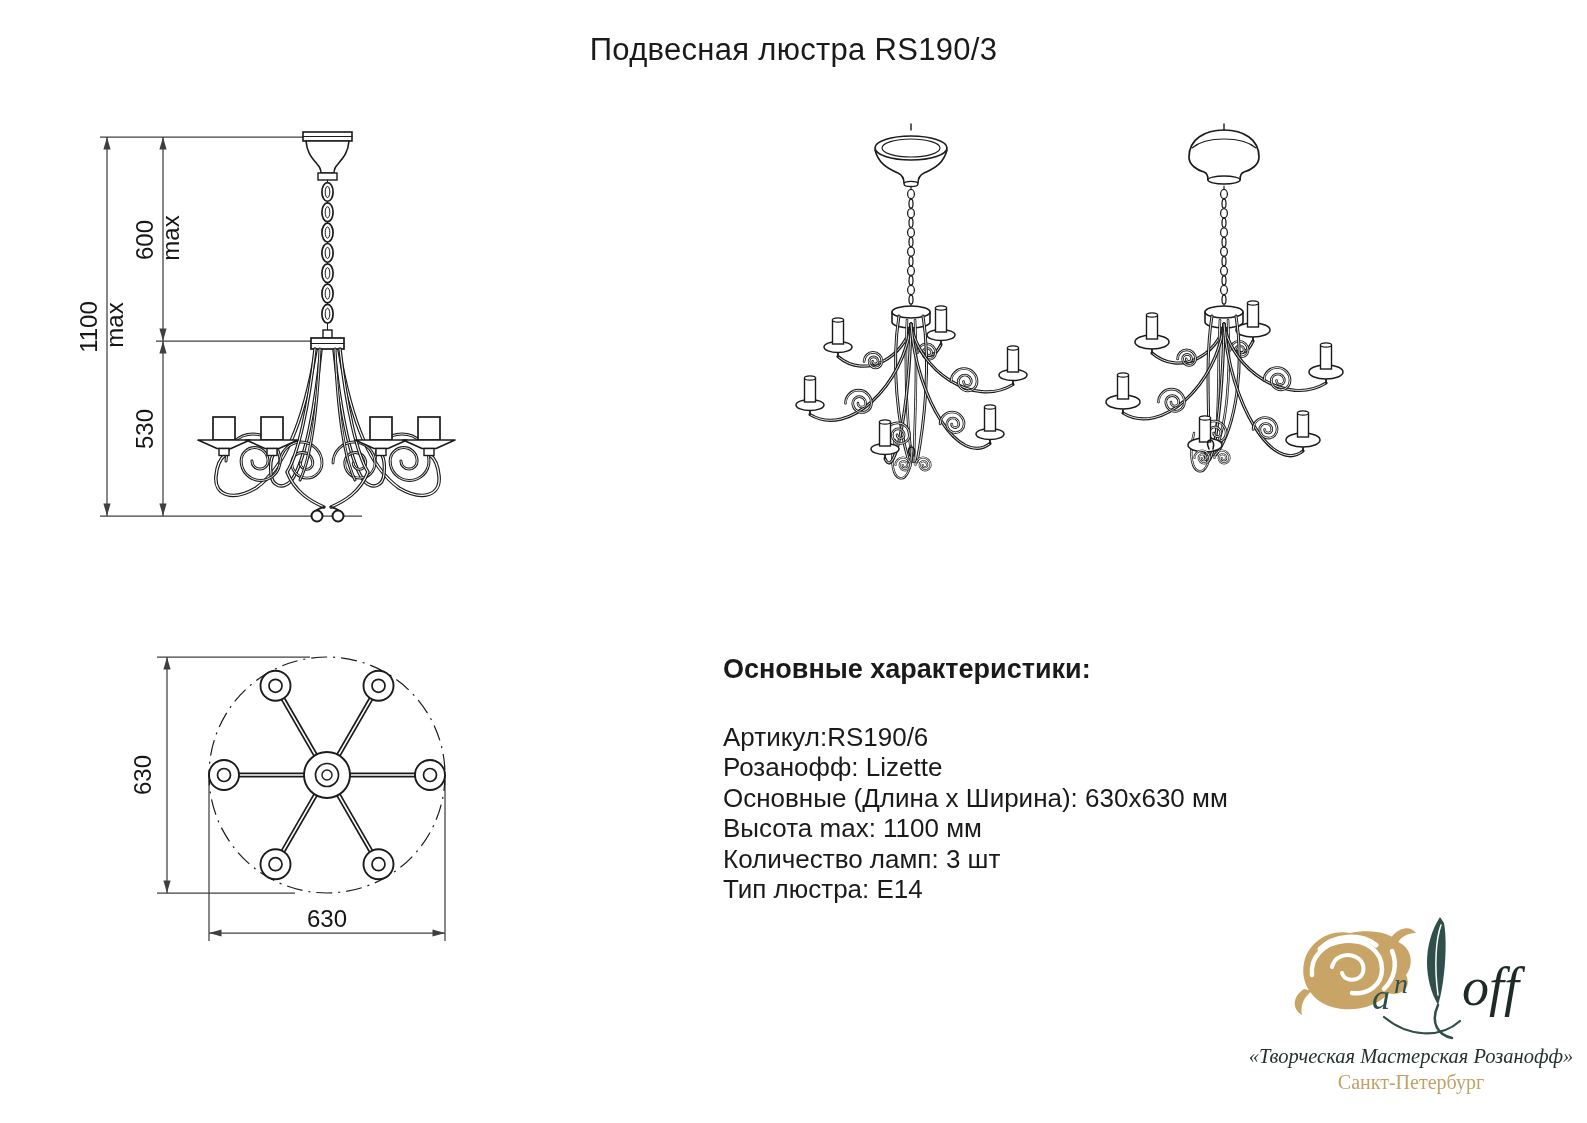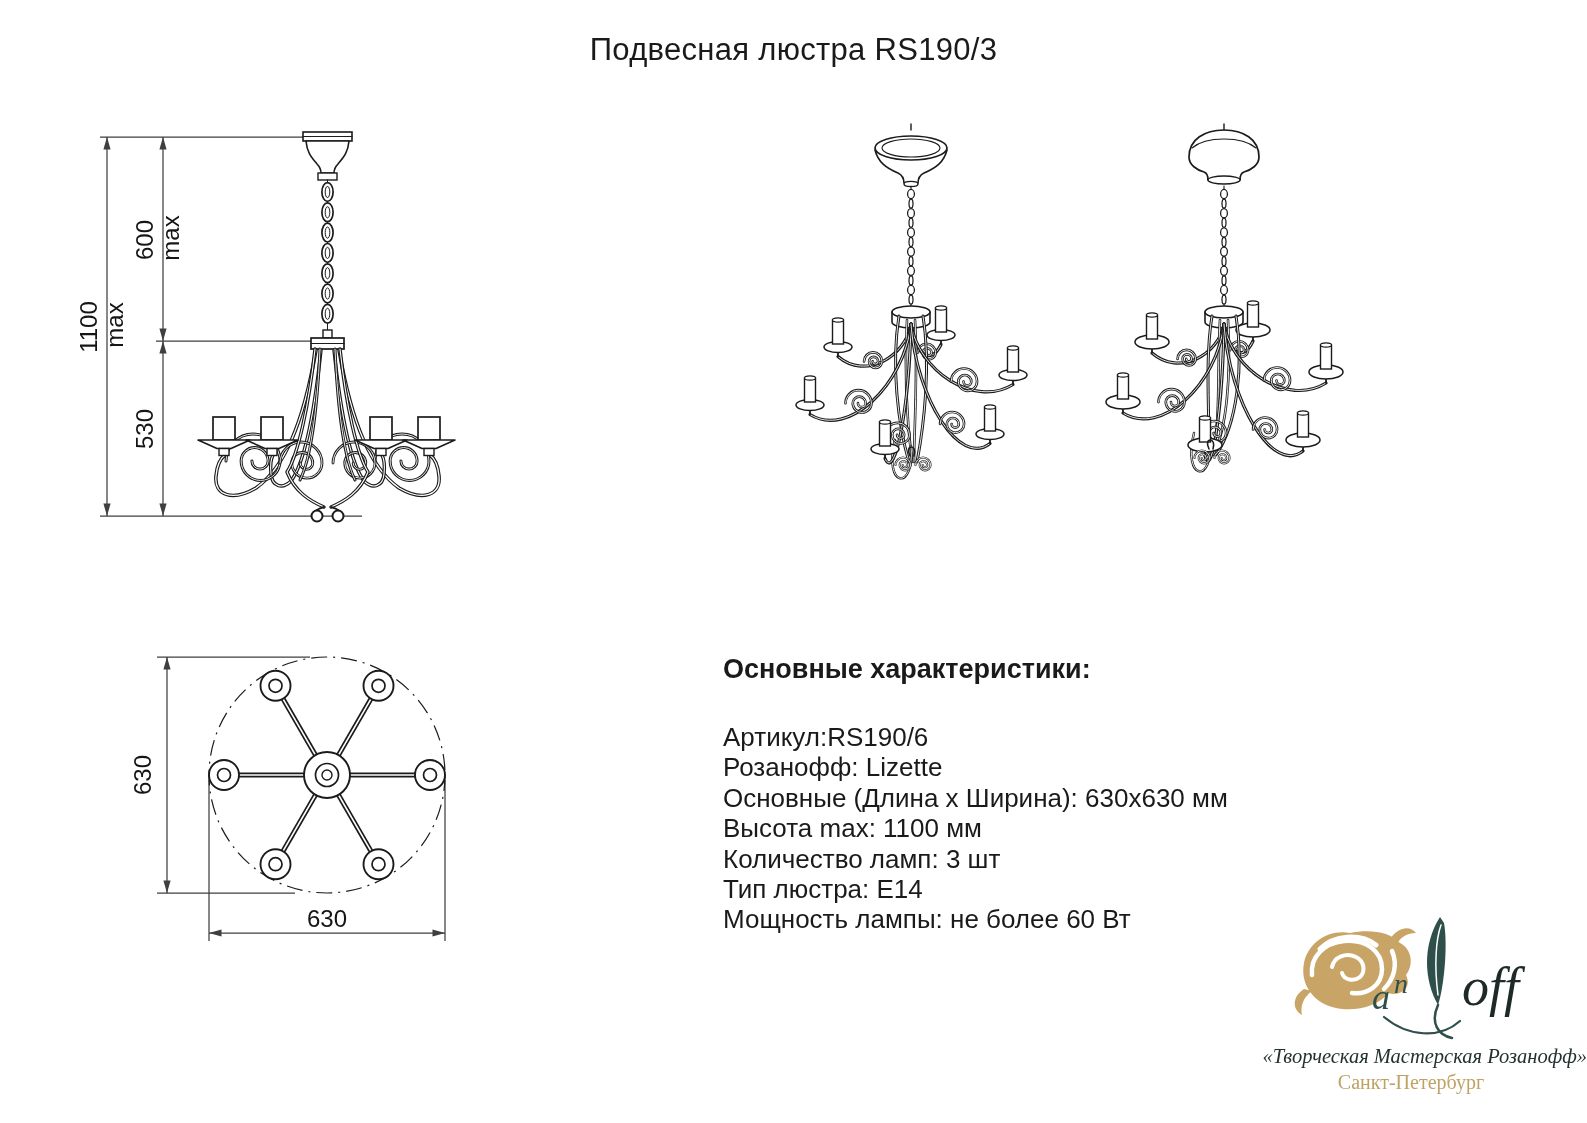--- a/index.html
+++ b/index.html
@@ -7,21 +7,21 @@
         font-family:"Liberation Sans",sans-serif;color:#1a1a1a;}
   .title{position:absolute;top:32px;left:0;width:100%;text-align:center;
          font-size:31px;letter-spacing:.3px;}
   svg.drawing{position:absolute;overflow:visible;}
   .dim-text{font-size:24px;fill:#151515;font-family:"Liberation Sans",sans-serif;}
   .specs{position:absolute;left:723px;top:654px;width:520px;}
   .specs-heading{font-size:27px;font-weight:bold;margin:0 0 37px 0;}
   .specs-line{font-size:26px;line-height:30.4px;white-space:nowrap;}
   .logo{position:absolute;left:1235px;top:905px;width:352px;}
   .logo-art{position:absolute;left:55px;top:0;}
-  .logo-studio{position:absolute;top:140px;left:0;width:352px;text-align:right;
+  .logo-studio{position:absolute;top:140px;left:0;width:352px;text-align:center;
                font-family:"Liberation Serif",serif;font-style:italic;
                font-size:20.5px;color:#233230;white-space:nowrap;}
   .logo-city{position:absolute;top:166px;left:0;width:352px;text-align:center;
              font-family:"Liberation Serif",serif;
              font-size:20px;color:#bfa264;}
   .logo-script{font-family:"Liberation Serif",serif;font-style:italic;}
 </style>
 </head>
 <body>
 
@@ -346,21 +346,20 @@
   </svg>
 
   <div class="specs">
     <div class="specs-heading">Основные характеристики:</div>
     <div class="specs-line">Артикул:RS190/6</div>
     <div class="specs-line">Розанофф: Lizette</div>
     <div class="specs-line">Основные (Длина х Ширина): 630х630 мм</div>
     <div class="specs-line">Высота max: 1100 мм</div>
     <div class="specs-line">Количество ламп: 3 шт</div>
     <div class="specs-line">Тип люстра: E14</div>
-    <div class="specs-line">Мощность лампы: не более 60 Вт</div>
   </div>
 
   <div class="logo">
     <svg class="logo-art" width="250" height="140" viewBox="0 0 250 140">
       <g id="rose">
           <path d="M 60,28 C 38,24 18,38 14,58 C 10,78 22,96 42,102 C 62,108 88,102 98,88 C 112,92 122,82 116,70 C 124,60 122,44 110,38 C 100,26 78,24 60,28 Z" fill="#c8a566" stroke="none" stroke-width="1.6" stroke-linecap="round" stroke-linejoin="round"></path>
           <path d="M 30,44 C 44,30 70,28 86,40" fill="none" stroke="#fff" stroke-width="5" stroke-linecap="round" stroke-linejoin="round"></path>
           <path d="M 22,70 C 20,52 34,38 54,36 C 76,34 92,46 92,64 C 92,80 78,90 62,88" fill="none" stroke="#fff" stroke-width="4.5" stroke-linecap="round" stroke-linejoin="round"></path>
           <path d="M 42,62 C 44,52 56,47 66,52 C 74,56 76,66 70,72 C 64,77 54,75 52,68" fill="none" stroke="#fff" stroke-width="4" stroke-linecap="round" stroke-linejoin="round"></path>
           <path d="M 94,84 C 104,74 108,60 102,46" fill="none" stroke="#fff" stroke-width="4.5" stroke-linecap="round" stroke-linejoin="round"></path>

